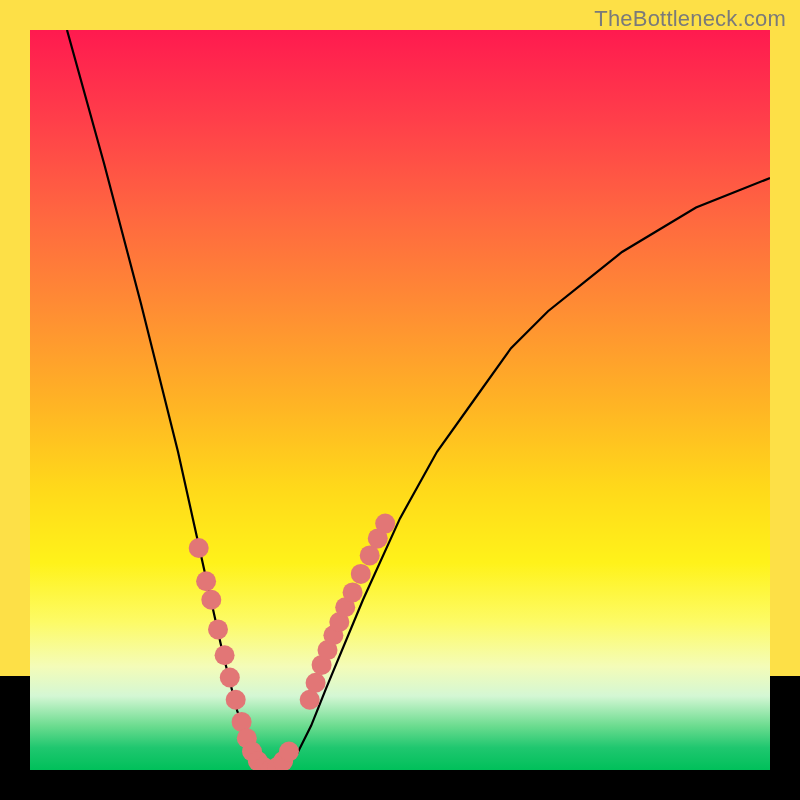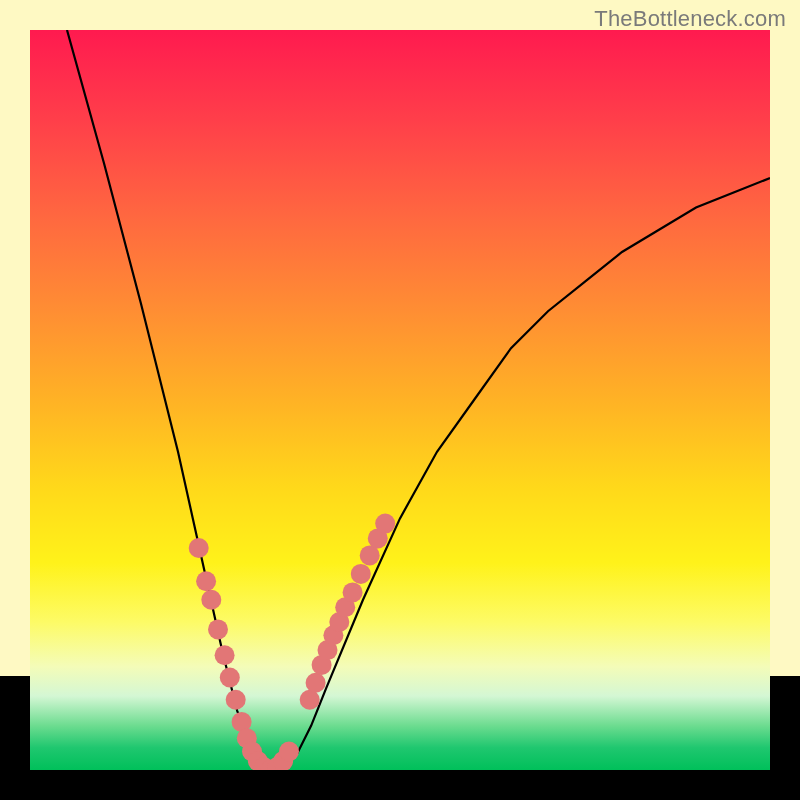--- a/index.html
+++ b/index.html
@@ -9,21 +9,21 @@
     height: 800px;
     background: #000;
     overflow: hidden;
   }
   .frame {
     position: absolute;
     left: 0;
     top: 0;
     width: 800px;
     height: 676px;
-    background: #fef9c3;
+    background: #fde047;
   }
   .plot-area {
     position: absolute;
     left: 30px;
     top: 30px;
     width: 740px;
     height: 740px;
     background: linear-gradient(to bottom,
       #ff1a4f 0%,
       #ff3e4a 12%,

